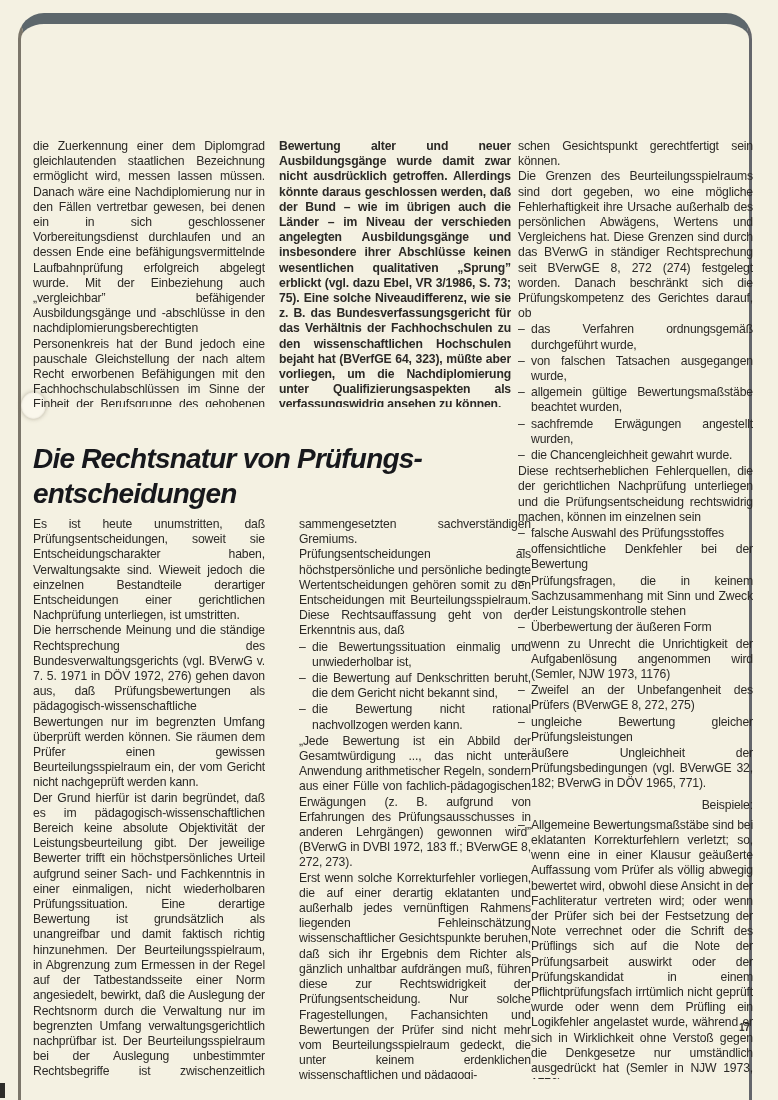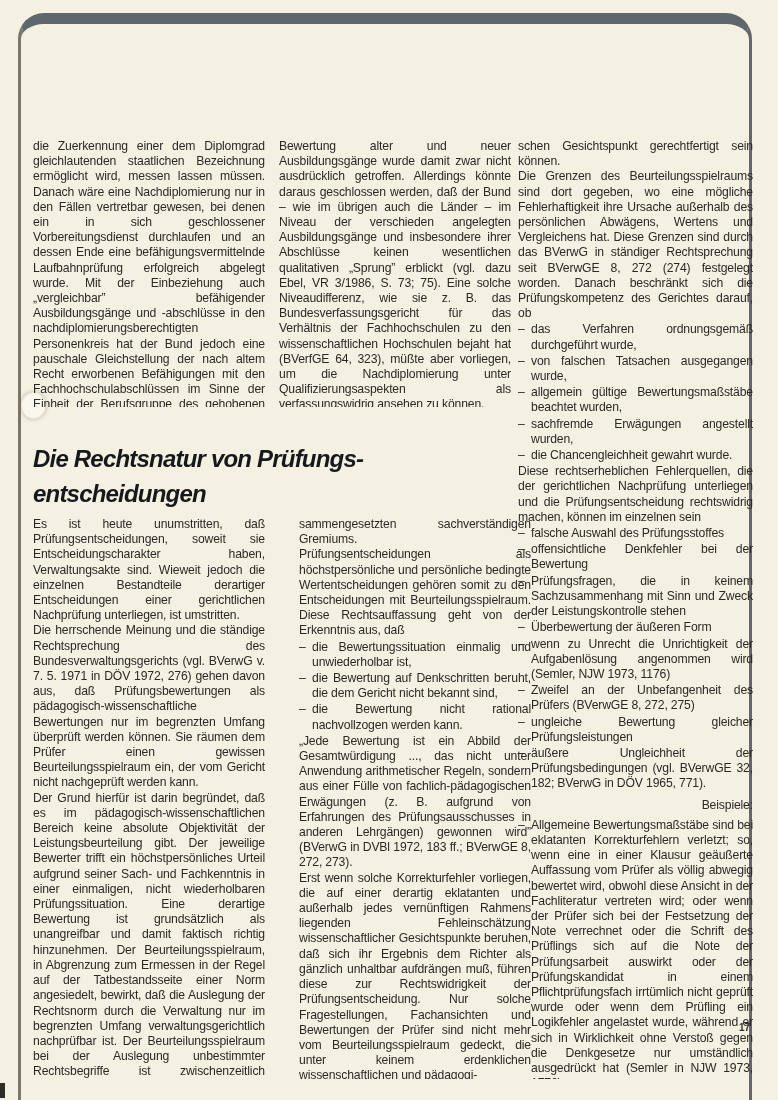--- a/index.html
+++ b/index.html
@@ -32,27 +32,27 @@
     position:absolute;overflow:hidden;
     font-size:12.2px;line-height:15.2px;letter-spacing:-0.15px;
     text-align:justify;
   }
   .col p{margin:0;}
   .col p.label{margin:6px 0 5px 0;text-align:right;}
   .li{display:flex;margin:1px 0;}
   .dash{flex:0 0 13px;}
   .li-body{flex:1;text-align:justify;}
   .col1-top{left:33px;top:139px;width:232px;height:268px;}
-  .col2-top{left:279px;top:139px;width:232px;height:268px;}
+  .col2-top{left:279px;top:139px;width:232px;height:268px;font-weight:bold;}
   .col3{left:518px;top:139px;width:235px;height:940px;}
   .col1-main{left:33px;top:517px;width:232px;height:562px;}
   .col2-main{left:279px;top:517px;width:232px;height:562px;margin-left:20px;}
   h1.title{
     position:absolute;left:33px;top:441px;width:480px;margin:0;
-    font-size:24px;line-height:35px;font-weight:bold;font-style:italic;
+    font-size:28px;line-height:35px;font-weight:bold;font-style:italic;
     letter-spacing:-0.8px;color:#17181c;
   }
   .pagenum{
     position:absolute;left:739px;top:1022px;
     font-size:10px;font-weight:bold;color:#33312e;
   }
 </style>
 </head>
 <body>
 

